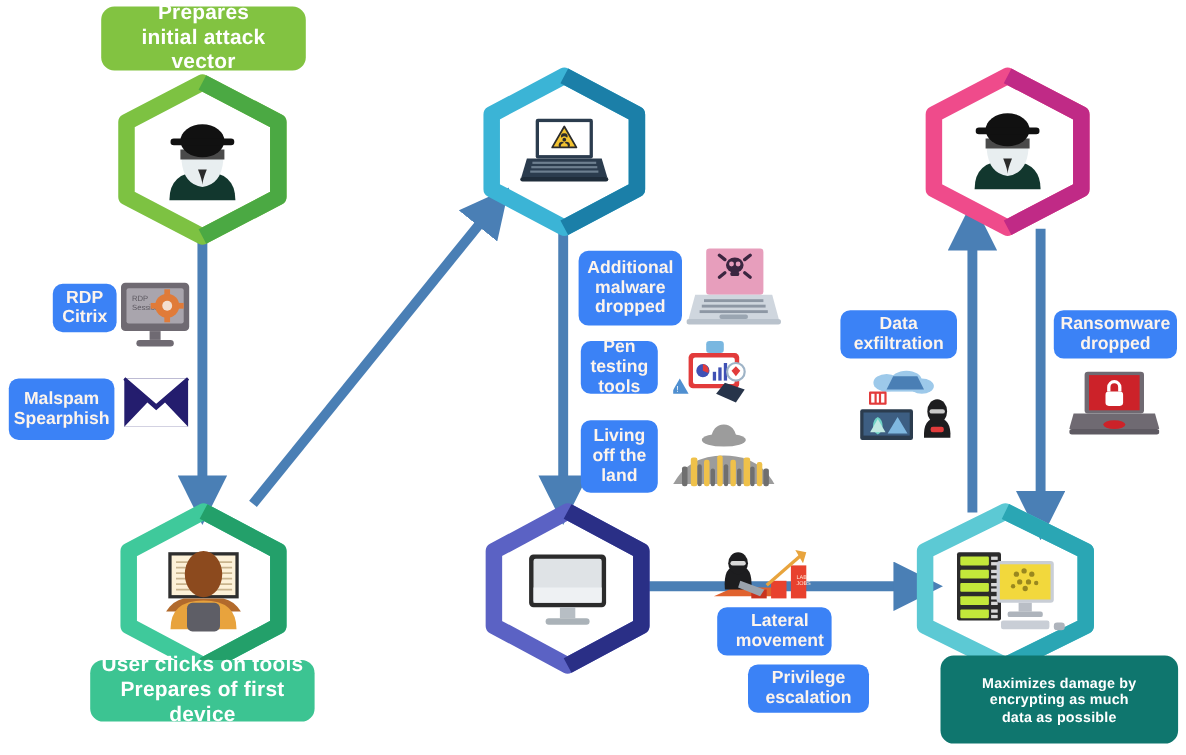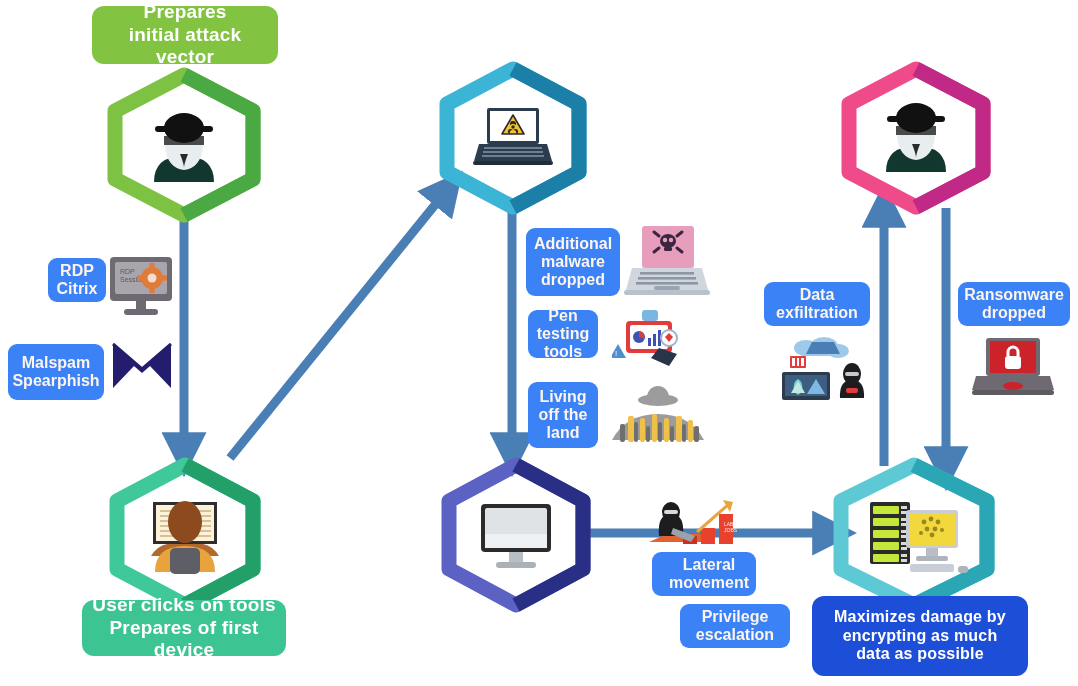--- a/index.html
+++ b/index.html
@@ -6,21 +6,21 @@
   body{width:1078px;height:686px;position:relative;overflow:hidden;
        font-family:"Liberation Sans",sans-serif;}
   #stage{position:absolute;left:0;top:0;width:1078px;height:686px;border-radius:21px;}
 
   
   .pill{position:absolute;border-radius:12px;color:#ffffff;font-weight:bold;
         text-align:center;display:flex;align-items:center;justify-content:center;
         line-height:1.18;letter-spacing:.2px;box-sizing:border-box;padding:4px 8px;}
   .pill.green{background:#82c341;font-size:19px;}
   .pill.mint{background:#3cc492;font-size:19px;}
-  .pill.aqua{background:#1d4ed8;font-size:16px;}
+  .pill.aqua{background:#0f766e;font-size:13px;margin-left:43px;}
   .tag{position:absolute;background:#3b82f6;border-radius:9px;color:#fdf4ec;
        font-weight:bold;font-size:16px;text-align:center;display:flex;
        align-items:center;justify-content:center;line-height:1.12;
        box-sizing:border-box;padding:5px 7px;}
 
   
   .hex{position:absolute;}
   .hex svg{display:block;overflow:visible;}
 
   

